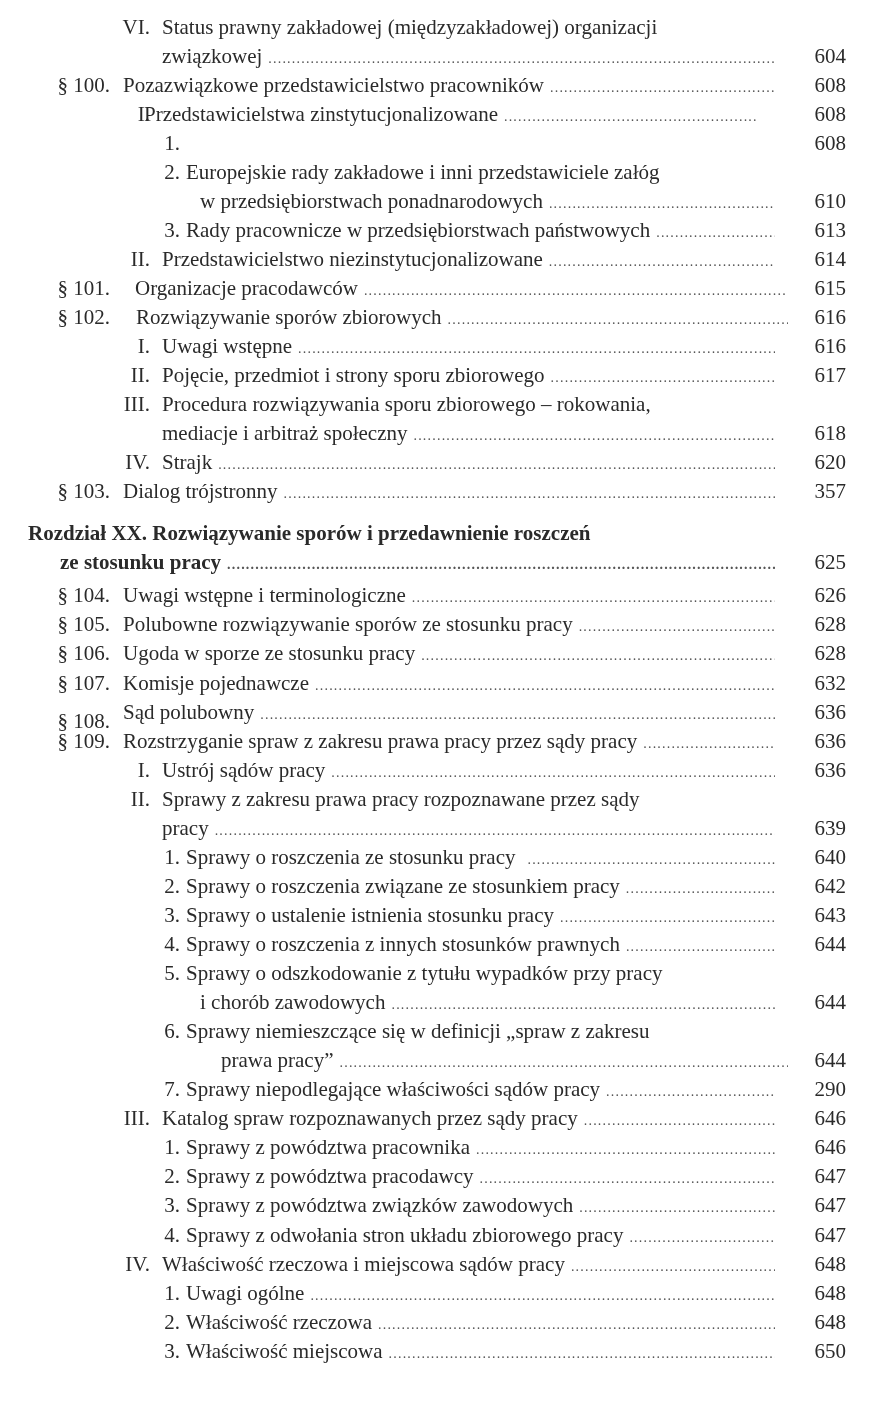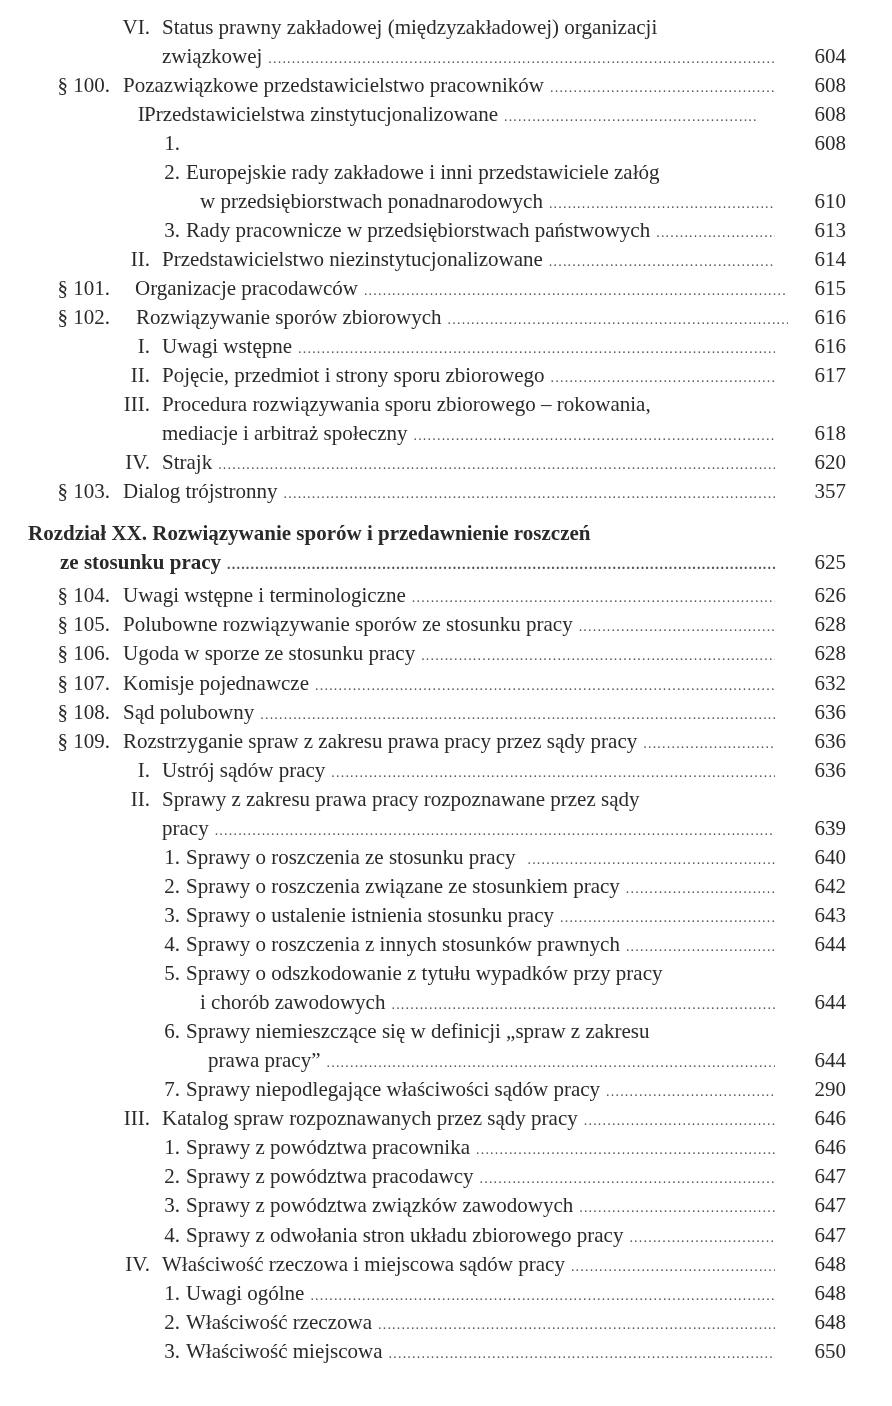--- a/index.html
+++ b/index.html
@@ -180,21 +180,21 @@
     </div>
     <div class="row" style="top: 669px;">
       <span class="num" style="right: 782px;">§ 107.</span>
       <span class="title" style="left: 123px; width: 652px;">
         <span class="txt">Komisje pojednawcze</span>
         <span class="dots"></span>
       </span>
       <span class="page-num">632</span>
     </div>
     <div class="row" style="top: 698px;">
-      <span class="num" style="right: 782px;">§ 108.</span>
+      <span class="num" style="right: 782px; margin-top: 9px;">§ 108.</span>
       <span class="title" style="left: 123px; width: 652px;">
         <span class="txt">Sąd polubowny</span>
         <span class="dots"></span>
       </span>
       <span class="page-num">636</span>
     </div>
     <div class="row" style="top: 727px;">
       <span class="num" style="right: 782px;">§ 109.</span>
       <span class="title" style="left: 123px; width: 652px;">
         <span class="txt">Rozstrzyganie spraw z zakresu prawa pracy przez sądy pracy</span>
@@ -268,21 +268,21 @@
       </span>
       <span class="page-num">644</span>
     </div>
     <div class="row" style="top: 1017px;">
       <span class="num" style="right: 712px;">6.</span>
       <span class="title nodots" style="left: 186px; width: 589px;">
         <span class="txt">Sprawy niemieszczące się w definicji „spraw z zakresu</span>
       </span>
     </div>
     <div class="row" style="top: 1046px;">
-      <span class="title" style="left: 208px; width: 567px;">
+      <span class="title" style="left: 221px; width: 567px;">
         <span class="txt">prawa pracy”</span>
         <span class="dots"></span>
       </span>
       <span class="page-num">644</span>
     </div>
     <div class="row" style="top: 1075px;">
       <span class="num" style="right: 712px;">7.</span>
       <span class="title" style="left: 186px; width: 589px;">
         <span class="txt">Sprawy niepodlegające właściwości sądów pracy</span>
         <span class="dots"></span>

